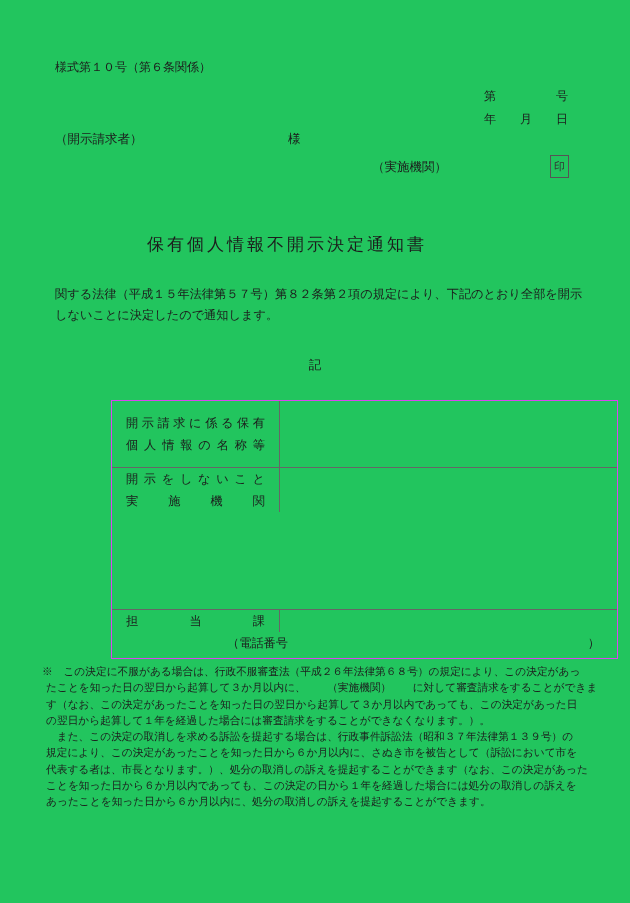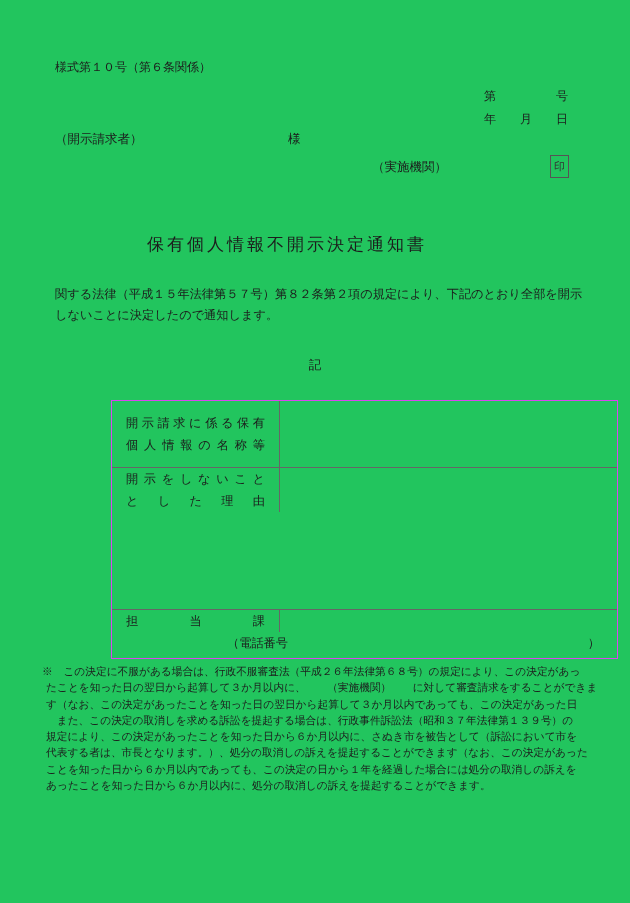--- a/index.html
+++ b/index.html
@@ -100,39 +100,40 @@
     <div class="tbl-row row-1">
       <div class="label-cell">
         <div class="jline">開示請求に係る保有</div>
         <div class="jline">個人情報の名称等</div>
       </div>
       <div class="value-cell"></div>
     </div>
     <div class="tbl-row row-2">
       <div class="label-cell">
         <div class="jline">開示をしないこと</div>
-        <div class="jline">とした理由</div>
+        <div class="jline">実施機関</div>
       </div>
       <div class="value-cell"></div>
     </div>
     <div class="tbl-row row-3">
       <div class="label-cell">
         <div class="jline">担当課</div>
       </div>
       <div class="value-cell phone-cell">
         <span>（電話番号</span>
         <span>）</span>
       </div>
     </div>
   </div>
 
   <div class="abs footnote">
     <div class="fn-line fn-first">※　この決定に不服がある場合は、行政不服審査法（平成２６年法律第６８号）の規定により、この決定があっ</div>
     <div class="fn-line">たことを知った日の翌日から起算して３か月以内に、　　（実施機関）　　に対して審査請求をすることができま</div>
     <div class="fn-line">す（なお、この決定があったことを知った日の翌日から起算して３か月以内であっても、この決定があった日</div>
+    <div class="fn-line">の翌日から起算して１年を経過した場合には審査請求をすることができなくなります。）。</div>
     <div class="fn-line">　また、この決定の取消しを求める訴訟を提起する場合は、行政事件訴訟法（昭和３７年法律第１３９号）の</div>
     <div class="fn-line">規定により、この決定があったことを知った日から６か月以内に、さぬき市を被告として（訴訟において市を</div>
     <div class="fn-line">代表する者は、市長となります。）、処分の取消しの訴えを提起することができます（なお、この決定があった</div>
     <div class="fn-line">ことを知った日から６か月以内であっても、この決定の日から１年を経過した場合には処分の取消しの訴えを</div>
     <div class="fn-line">あったことを知った日から６か月以内に、処分の取消しの訴えを提起することができます。</div>
   </div>
 
 </div>
 
 </body></html>

